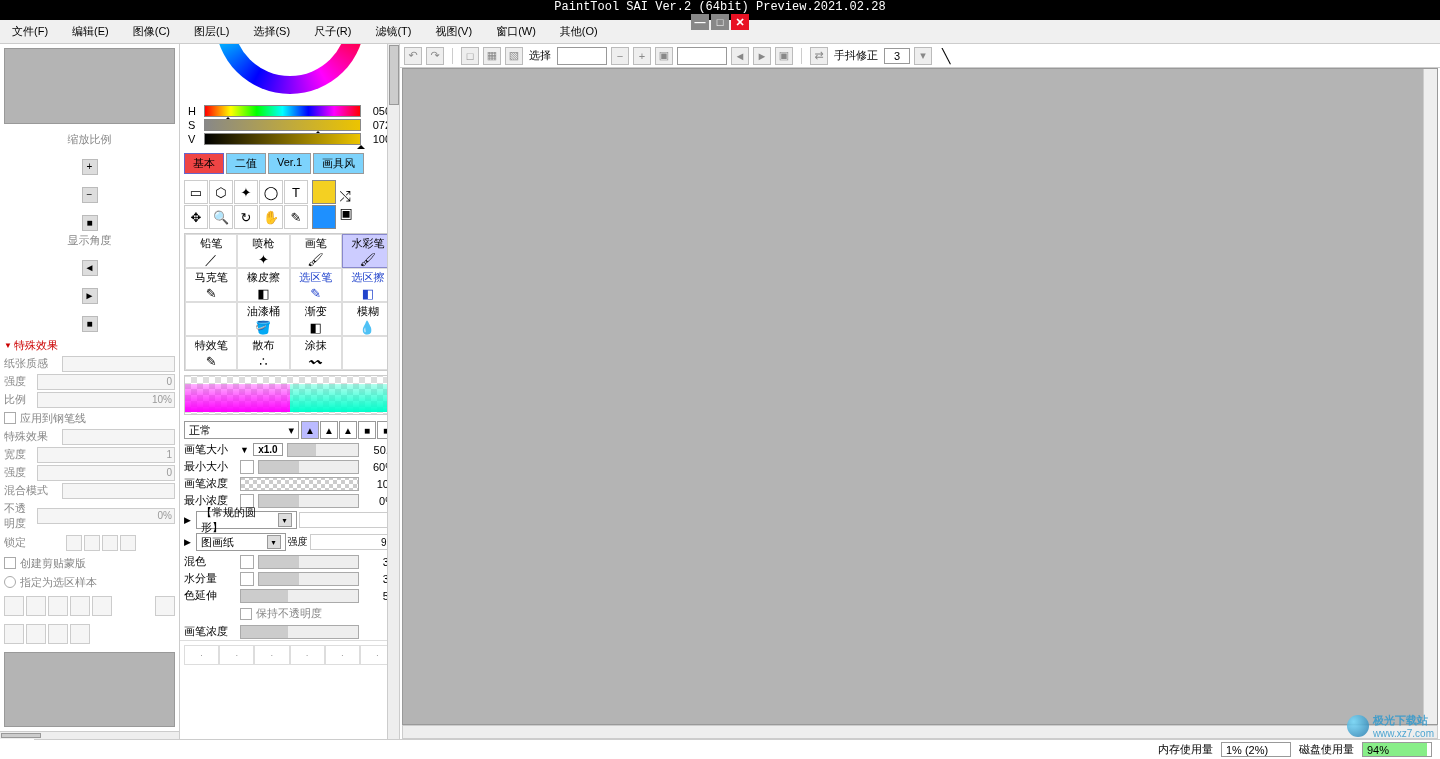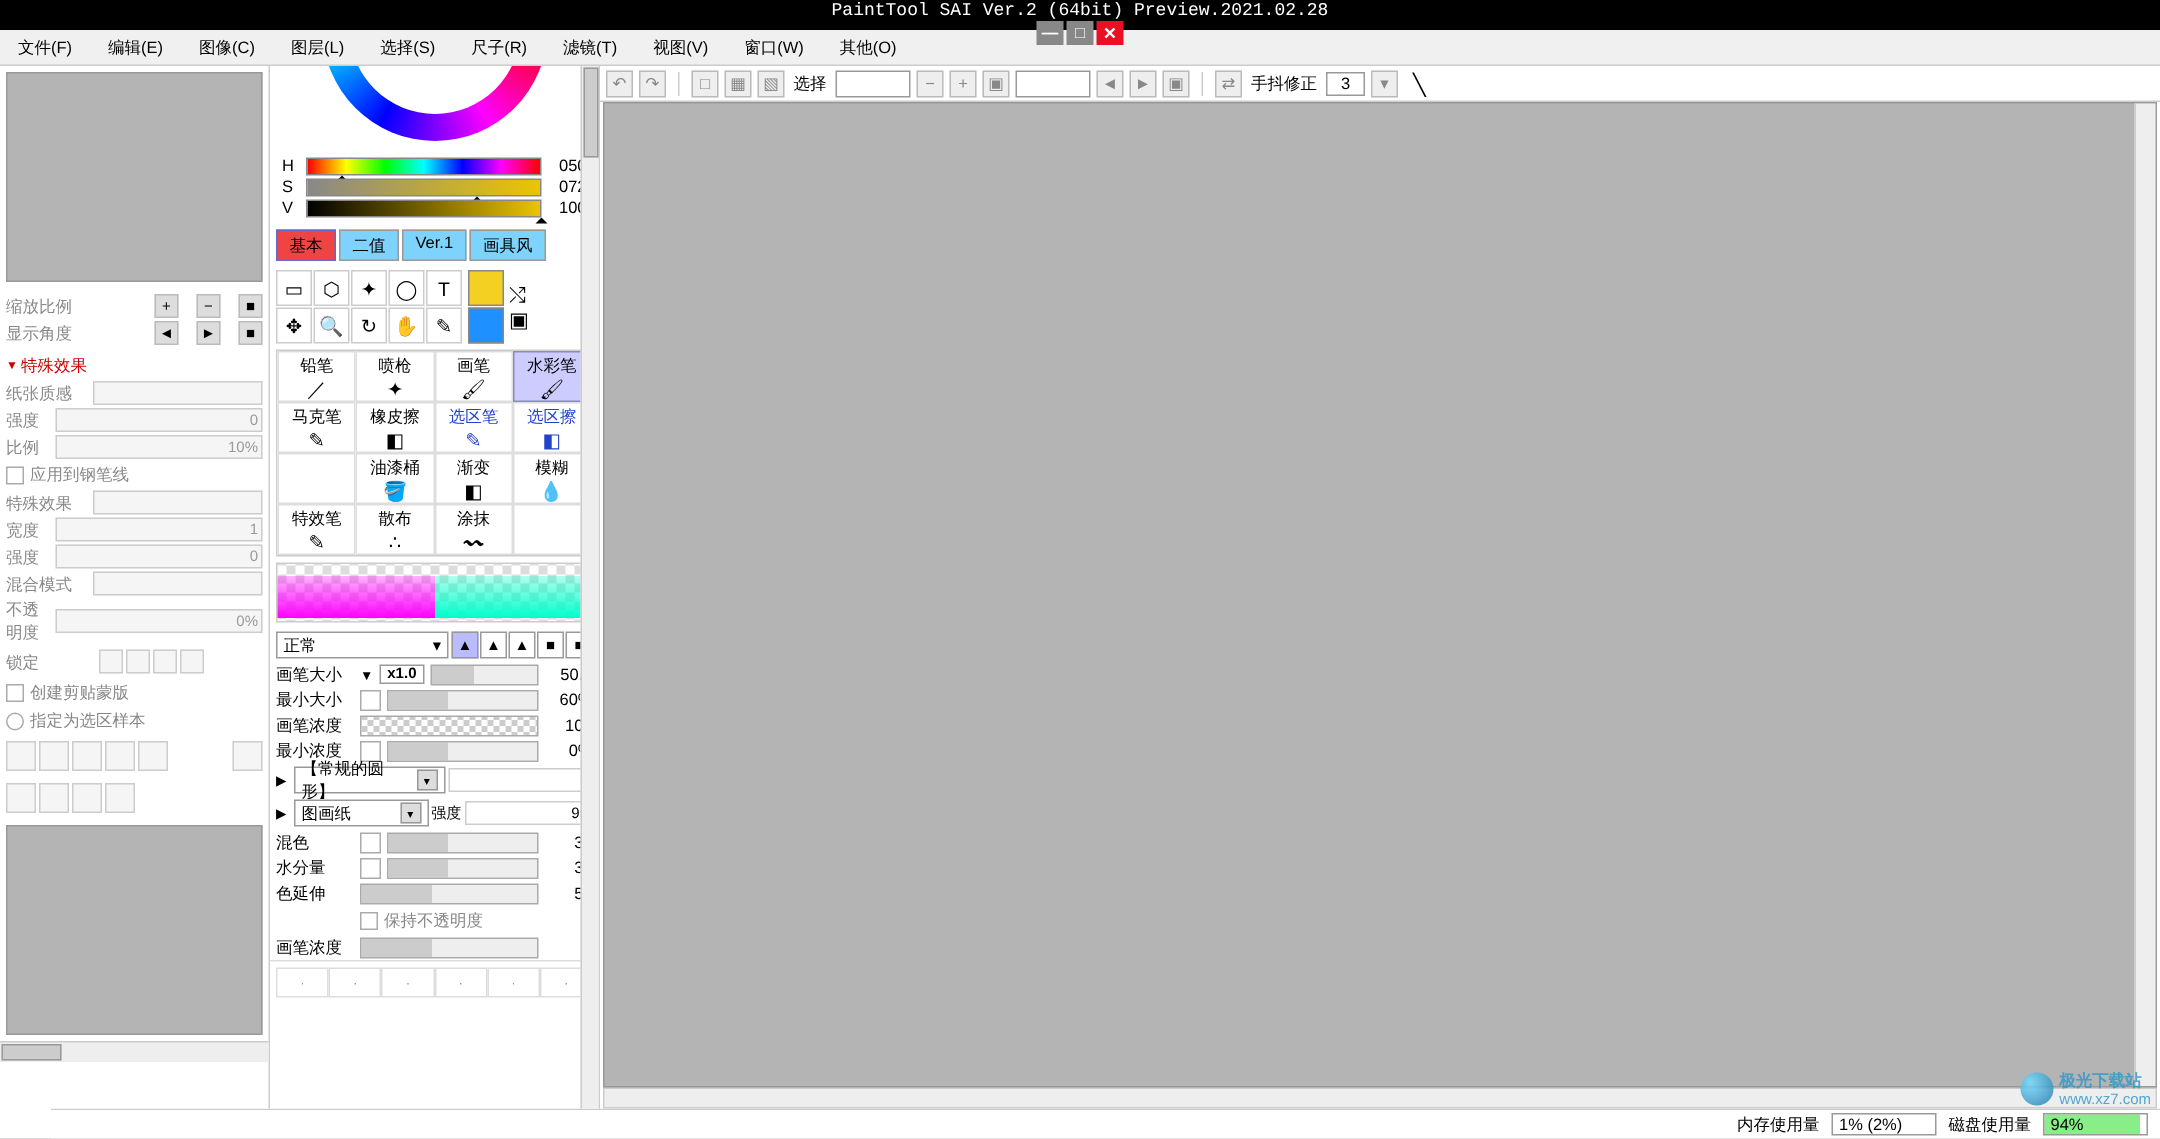--- a/index.html
+++ b/index.html
@@ -11,21 +11,21 @@
 .winbtn { width:18px; height:16px; background:#888; color:#fff; display:flex; align-items:center; justify-content:center; cursor:pointer; font-size:11px; font-weight:bold; }
 .winbtn.close { background:#e81123; }
 .menubar { height:24px; background:#f0f0f0; border-bottom:1px solid #ccc; display:flex; align-items:center; padding:0 8px; gap:16px; }
 .menuitem { cursor:pointer; padding:2px 4px; }
 .main { display:flex; height:calc(100vh - 44px - 20px); }
 .leftcol { width:180px; border-right:1px solid #ccc; display:flex; flex-direction:column; background:#fff; }
 .midcol { width:220px; border-right:1px solid #ccc; display:flex; flex-direction:column; background:#fff; position:relative; }
 .canvasarea { flex:1; display:flex; flex-direction:column; background:#fff; }
 .navthumb { margin:4px; height:140px; background:#b4b4b4; border:1px solid #999; }
 .navctrls { padding:2px 4px; }
-.ctlrow { display:flex; align-items:center; gap:12px; margin:2px 0; }
+.ctlrow { display:flex; align-items:center; gap:12px; margin:2px 0;flex-direction:column; }
 .ctllabel { flex:1; color:#888; font-size:11px; }
 .smallbtn { width:16px; height:16px; background:#ddd; border:1px solid #bbb; cursor:pointer; display:flex; align-items:center; justify-content:center; font-size:10px; }
 .section-hdr { padding:2px 4px; color:#c00; font-size:11px; display:flex; align-items:center; }
 .section-hdr::before { content:"▼"; margin-right:2px; font-size:8px; }
 .proprow { display:flex; align-items:center; padding:1px 4px; gap:4px; }
 .proplabel { width:54px; color:#888; font-size:11px; }
 .propinput { flex:1; height:16px; border:1px solid #ccc; background:#fff; padding:0 2px; font-size:10px; text-align:right; }
 .propinput.disabled { background:#f5f5f5; color:#999; }
 .propselect { flex:1; height:16px; border:1px solid #ccc; background:#f5f5f5; }
 .checkrow { display:flex; align-items:center; padding:2px 4px; color:#888; gap:4px; }

